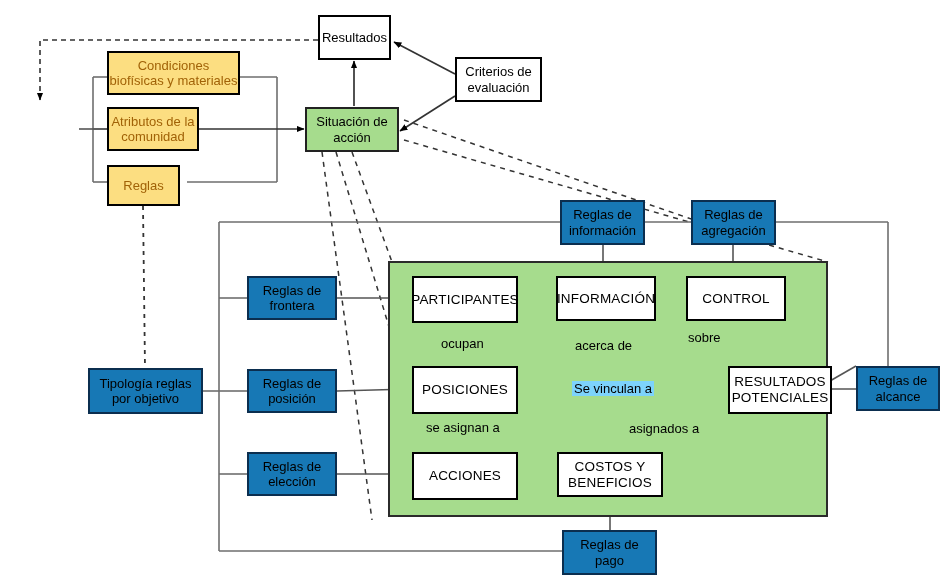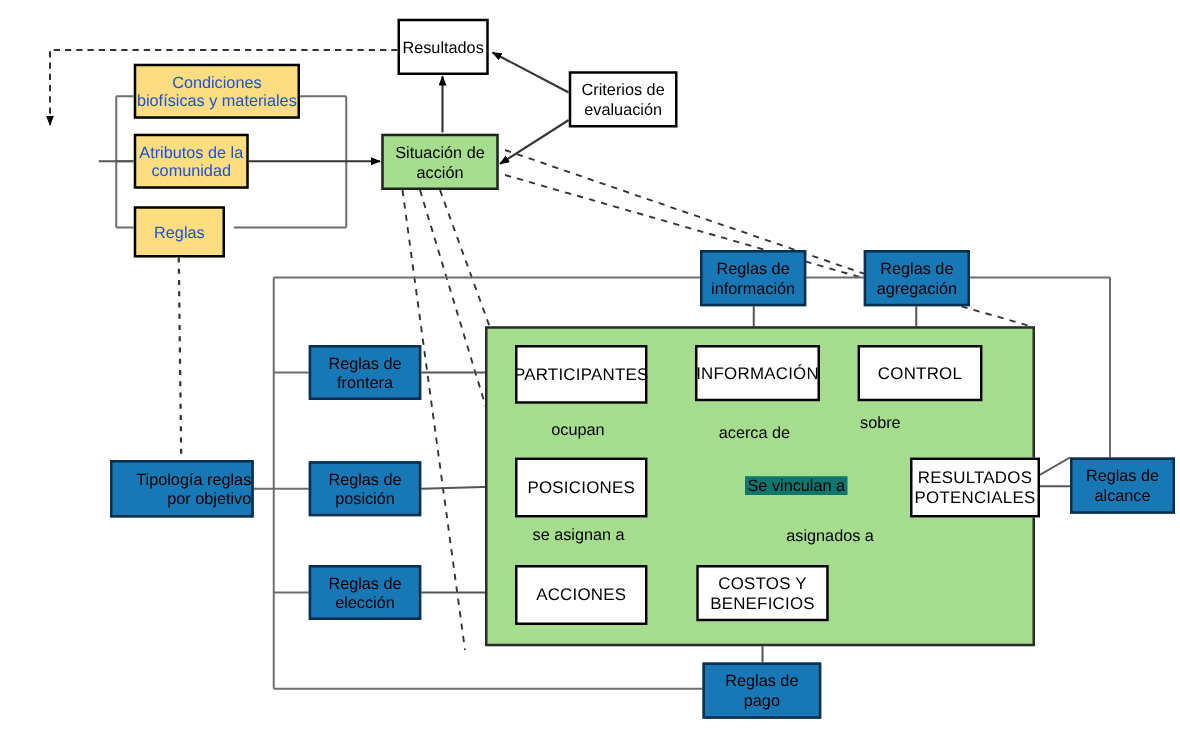--- a/index.html
+++ b/index.html
@@ -3,21 +3,21 @@
 <meta charset="utf-8">
 <style>
   html,body{margin:0;padding:0;background:#ffffff;}
   body{width:944px;height:587px;overflow:hidden;
        font-family:"Liberation Sans","DejaVu Sans",sans-serif;}
   #stage{position:relative;width:944px;height:587px;background:#fff;}
   svg#wires{position:absolute;left:0;top:0;width:944px;height:587px;}
   .node{position:absolute;box-sizing:border-box;display:flex;align-items:center;
         justify-content:center;text-align:center;line-height:1.18;
         border:2px solid #000;}
-  .yellow{background:#FCDE81;border-color:#000;font-size:13px;color:#1d4ed8;}
+  .yellow{background:#FCDE81;border-color:#000;font-size:13px;color:#a16207;}
   .blue{background:#1778B5;border-color:#0B2E4F;color:#000;font-size:13px;}
   .white{background:#ffffff;border-color:#000;font-size:13px;color:#000;}
   .greenbox{background:#A6DC8D;border-color:#222;font-size:13px;color:#000;align-items:center;}
   .caps{font-size:13.5px;letter-spacing:.2px;}
   .panel{position:absolute;box-sizing:border-box;background:#A6DC8D;
          border:2px solid #2b2b2b;}
   .edgelabel{position:absolute;font-size:13px;color:#000;background:transparent;
              white-space:nowrap;}
   .txt{display:block;}
 </style>
@@ -155,21 +155,21 @@
   </div>
   <div class="node blue" style="left:247px;top:276px;width:90px;height:44px;">
     <span class="txt">Reglas de frontera</span>
   </div>
   <div class="node blue" style="left:247px;top:369px;width:90px;height:44px;">
     <span class="txt">Reglas de posición</span>
   </div>
   <div class="node blue" style="left:247px;top:452px;width:90px;height:44px;">
     <span class="txt">Reglas de elección</span>
   </div>
-  <div class="node blue" style="left:88px;top:368px;width:115px;height:46px;text-align:right;">
+  <div class="node blue" style="left:88px;top:368px;width:115px;height:46px;">
     <span class="txt">Tipología reglas por objetivo</span>
   </div>
   <div class="node blue" style="left:856px;top:366px;width:84px;height:45px;">
     <span class="txt">Reglas de alcance</span>
   </div>
   <div class="node blue" style="left:562px;top:530px;width:95px;height:45px;">
     <span class="txt">Reglas de pago</span>
   </div>
 
   <div class="node white caps" style="left:412px;top:276px;width:106px;height:47px;">
@@ -191,16 +191,16 @@
     <span class="txt">RESULTADOS POTENCIALES</span>
   </div>
   <div class="node white caps" style="left:557px;top:452px;width:106px;height:45px;">
     <span class="txt">COSTOS Y BENEFICIOS</span>
   </div>
 
   <div class="edgelabel" style="left:441px;top:336px;">ocupan</div>
   <div class="edgelabel" style="left:426px;top:420px;">se asignan a</div>
   <div class="edgelabel" style="left:575px;top:338px;">acerca de</div>
   <div class="edgelabel" style="left:688px;top:330px;">sobre</div>
-  <div class="edgelabel" style="left:572px;top:381px;background:#0f766e;padding:0 2px;margin-left:24px;">Se vinculan a</div>
+  <div class="edgelabel" style="left:572px;top:381px;background:#7dd3fc;padding:0 2px;">Se vinculan a</div>
   <div class="edgelabel" style="left:629px;top:421px;">asignados a</div>
 
 </div>
 
 </body></html>

